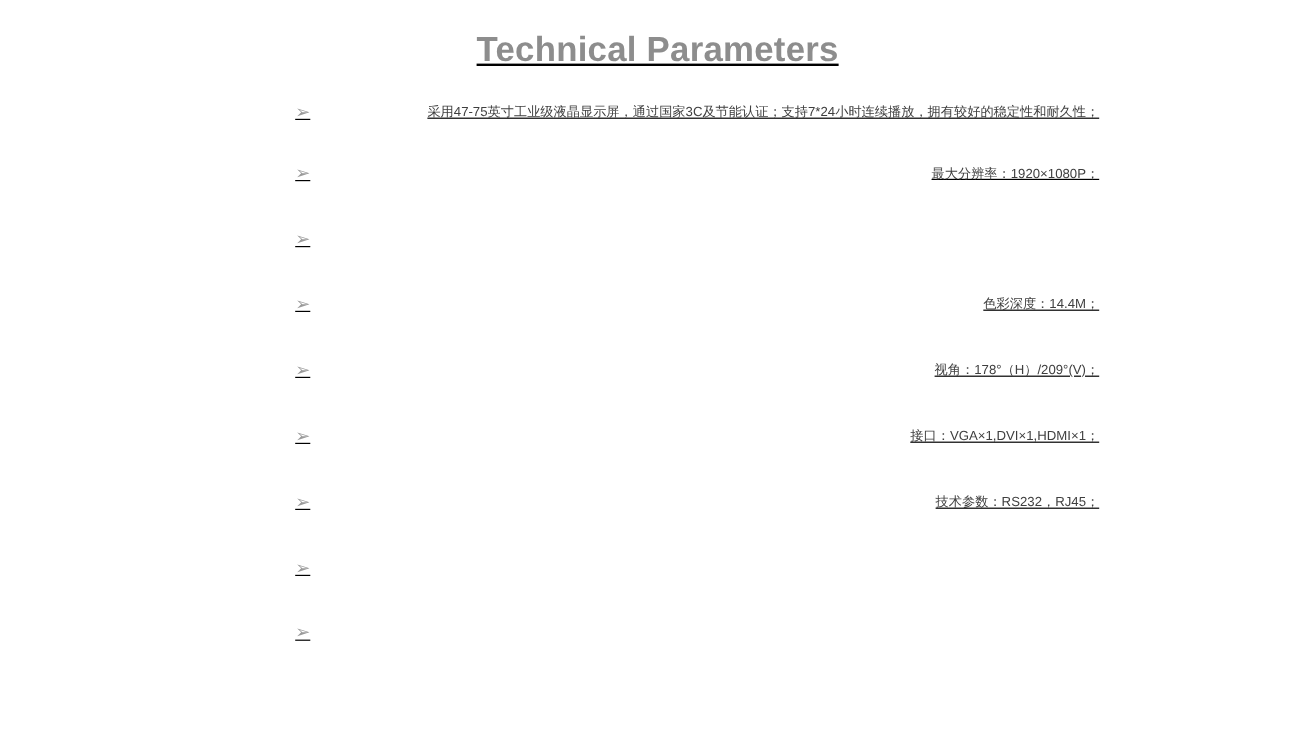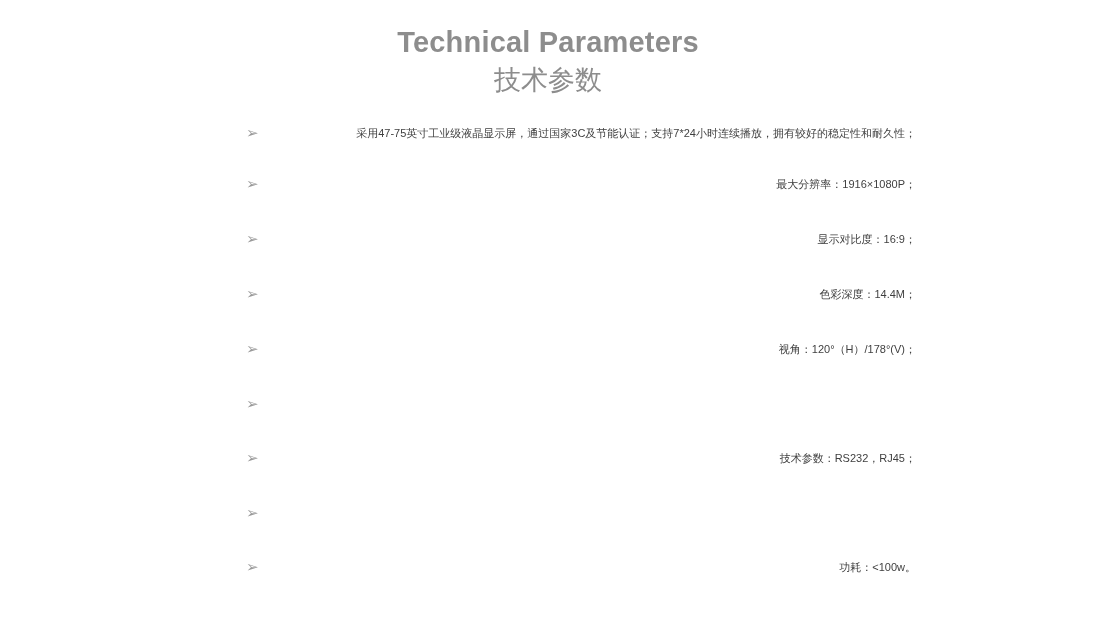--- a/index.html
+++ b/index.html
@@ -11,20 +11,21 @@
     height: 618px;
     background: #ffffff;
     font-family: "Liberation Sans", sans-serif;
     overflow: hidden;
   }
   .page {
     position: relative;
     width: 1096px;
     height: 618px;
     box-sizing: border-box;
+    text-decoration: underline;
   }
   .title-block {
     padding-top: 24px;
     text-align: center;
   }
   .title-en {
     font-size: 29px;
     font-weight: bold;
     color: #8d8d8d;
     letter-spacing: 0.2px;
@@ -75,63 +76,61 @@
     text-indent: 12px;
   }
 </style>
 </head>
 <body>
 
 <div class="page">
 
   <div class="title-block">
     <div class="title-en">Technical Parameters</div>
-    <div class="title-cn">技术参数</div>
   </div>
 
   <ul class="spec-list">
 
     <li class="spec-item first">
       <span class="bullet">➢</span>
       <span class="spec-text wrap">采用47-75英寸工业级液晶显示屏，通过国家3C及节能认证；支持7*24小时连续播放，拥有较好的稳定性和耐久性；</span>
     </li>
 
     <li class="spec-item">
       <span class="bullet">➢</span>
-      <span class="spec-text">最大分辨率：1916×1080P；</span>
+      <span class="spec-text">最大分辨率：1920×1080P；</span>
     </li>
 
     <li class="spec-item">
       <span class="bullet">➢</span>
-      <span class="spec-text">显示对比度：16:9；</span>
     </li>
 
     <li class="spec-item">
       <span class="bullet">➢</span>
       <span class="spec-text">色彩深度：14.4M；</span>
     </li>
 
     <li class="spec-item">
       <span class="bullet">➢</span>
-      <span class="spec-text">视角：120°（H）/178°(V)；</span>
+      <span class="spec-text">视角：178°（H）/209°(V)；</span>
     </li>
 
     <li class="spec-item">
       <span class="bullet">➢</span>
+      <span class="spec-text">接口：VGA×1,DVI×1,HDMI×1；</span>
     </li>
 
     <li class="spec-item">
       <span class="bullet">➢</span>
       <span class="spec-text">技术参数：RS232，RJ45；</span>
     </li>
 
     <li class="spec-item">
       <span class="bullet">➢</span>
     </li>
 
     <li class="spec-item">
       <span class="bullet">➢</span>
-      <span class="spec-text">功耗：&lt;100w。</span>
     </li>
 
   </ul>
 
 </div>
 
 </body></html>

